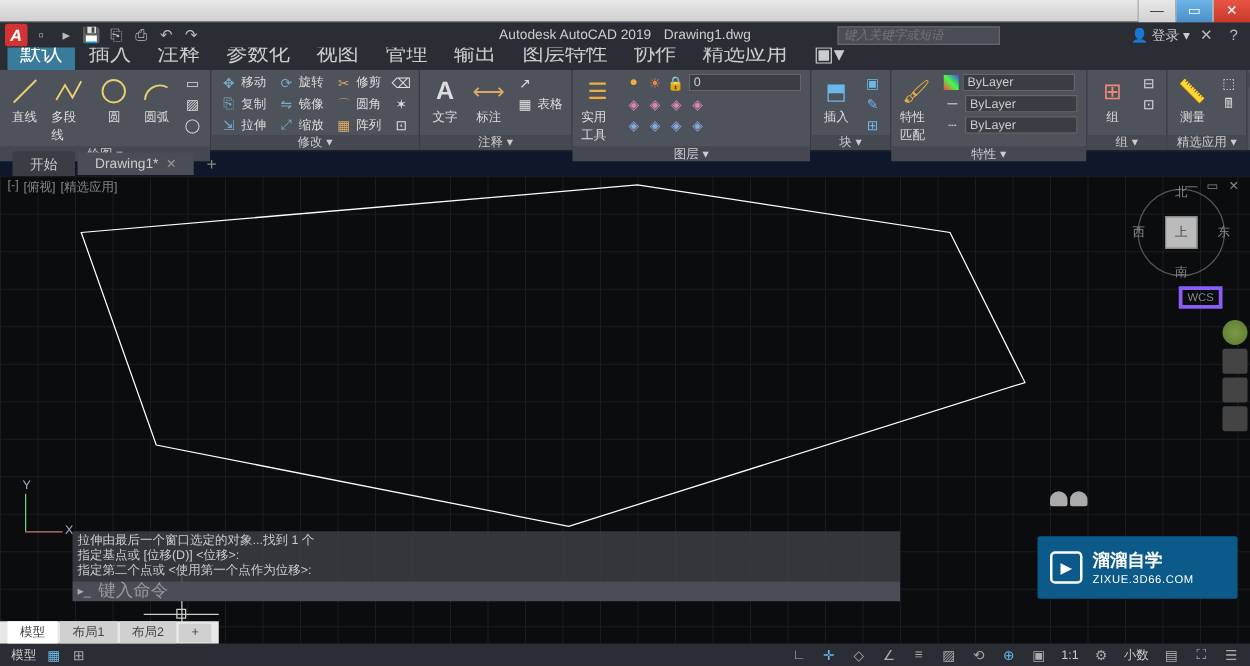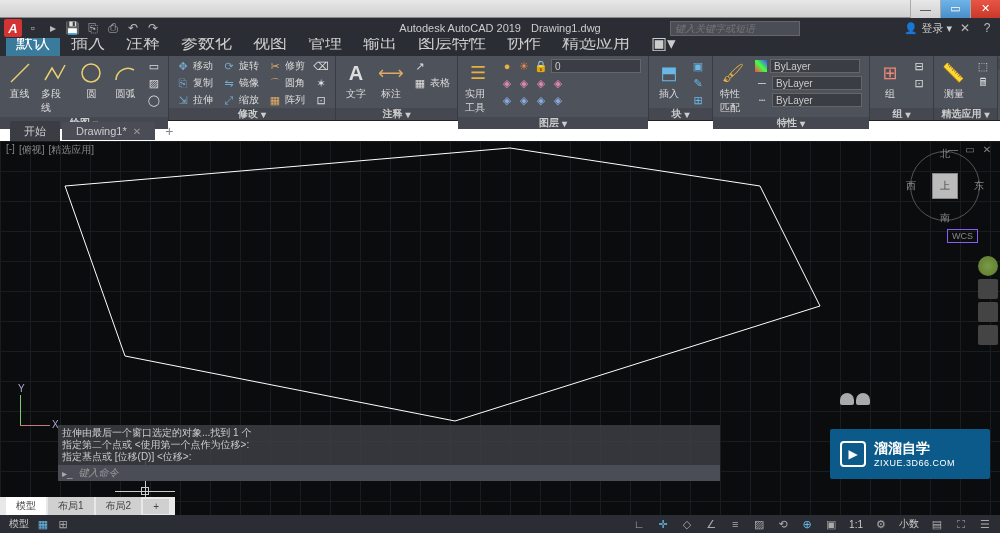--- a/index.html
+++ b/index.html
@@ -23,30 +23,30 @@
 
 
 .menutabs { height: 18px; background: #2a2d33; display: flex; align-items: flex-end; padding-left: 6px; gap: 1px; font-size: 17px; }
 .menutab { padding: 2px 10px; color: #ccc; cursor: pointer; }
 .menutab.active { background: #3a7a9a; color: #fff; border-radius: 2px 2px 0 0; }
 
 
 .ribbon { height: 65px; background: #4e525a; display: flex; border-bottom: 1px solid #222; }
 .panel { border-right: 1px solid #383b42; display: flex; flex-direction: column; padding: 2px 4px 0; }
 .panel-content { flex: 1; display: flex; gap: 3px; align-items: flex-start; }
-.panel-title { height: 12px; font-size: 10px; color: #ccc; text-align: center; background: #454850; margin: 0 -4px; display: flex; align-items: center; justify-content: center; gap: 3px; font-weight: bold; }
+.panel-title { height: 12px; font-size: 10px; color: #ccc; text-align: center; background: #454850; margin: 0 -4px; display: flex; align-items: center; justify-content: center; gap: 3px; }
 .big-btn { display: flex; flex-direction: column; align-items: center; gap: 1px; padding: 2px 3px; color: #ddd; font-size: 10px; min-width: 26px; }
 .big-btn .icon { width: 26px; height: 26px; display: flex; align-items: center; justify-content: center; font-size: 18px; }
 .small-row { display: flex; flex-direction: column; gap: 1px; }
 .small-btn { display: flex; align-items: center; gap: 3px; padding: 1px 3px; color: #ddd; font-size: 10px; white-space: nowrap; }
 .small-btn .icon { width: 14px; height: 14px; display: flex; align-items: center; justify-content: center; font-size: 11px; }
 .layer-combo { width: 90px; height: 14px; background: #3a3d44; border: 1px solid #666; color: #ccc; font-size: 10px; padding: 0 3px; display: flex; align-items: center; }
 
 
-.filetabs { height: 20px; background: #ffffff; display: flex; align-items: center; padding-left: 10px; gap: 2px; }
+.filetabs { height: 20px; background: #0f172a; display: flex; align-items: center; padding-left: 10px; gap: 2px; }
 .filetab { padding: 3px 14px; color: #ccc; font-size: 11px; background: #3a3d44; border-radius: 2px 2px 0 0; display: flex; align-items: center; gap: 6px; }
 .filetab.active { background: #4a4d55; text-align: center; }
 .filetab-close { font-size: 10px; color: #999; }
 .plus-tab { color: #888; font-size: 14px; padding: 0 8px; }
 
 
 .drawarea { position: absolute; top: 141px; left: 0; right: 0; bottom: 18px; background: #0a0c0e; }
 .grid { position: absolute; inset: 0; background-image: 
   linear-gradient(#1a1d20 1px, transparent 1px),
   linear-gradient(90deg, #1a1d20 1px, transparent 1px);
@@ -62,38 +62,38 @@
 .ucs { position: absolute; left: 20px; bottom: 90px; }
 .ucs-y { position: absolute; width: 1px; height: 30px; background: #7aca7a; left: 0; top: -30px; }
 .ucs-x { position: absolute; height: 1px; width: 30px; background: #ca7a7a; left: 0; top: 0; }
 .ucs-label { position: absolute; color: #aac; font-size: 10px; }
 
 
 .viewcube { position: absolute; right: 20px; top: 10px; width: 70px; height: 70px; }
 .compass { position: absolute; inset: 0; border: 1px solid #555; border-radius: 50%; }
 .compass-dir { position: absolute; color: #888; font-size: 10px; }
 .cube { position: absolute; left: 22px; top: 22px; width: 26px; height: 26px; background: #bbb; border: 1px solid #888; display: flex; align-items: center; justify-content: center; font-size: 10px; color: #444; }
-.wcs { position: absolute; right: 22px; top: 88px; color: #888; font-size: 9px; padding: 1px 4px; border: 1px solid #8b5cf6; }
+.wcs { position: absolute; right: 22px; top: 88px; color: #888; font-size: 9px; padding: 1px 4px; border: 3px solid #8b5cf6; }
 
 
 .navbar { position: absolute; right: 2px; top: 115px; width: 20px; display: flex; flex-direction: column; gap: 3px; }
 .nav-btn { width: 20px; height: 20px; background: #444; border-radius: 2px; }
 .nav-wheel { width: 20px; height: 20px; background: radial-gradient(#7a9a4a, #5a7a2a); border-radius: 50%; }
 
 
 .vp-controls { position: absolute; left: 6px; top: 2px; display: flex; gap: 4px; }
 .vp-item { font-size: 10px; color: #888; }
 .vp-minmax { position: absolute; right: 6px; top: 2px; display: flex; gap: 3px; }
 .vp-mm { width: 14px; height: 12px; color: #888; font-size: 10px; display:flex; align-items:center; justify-content:center; }
 
 
 .cmdarea { position: absolute; left: 58px; bottom: 34px; right: 280px; }
 .cmdhistory { background: rgba(60,62,68,0.85); color: #ccc; font-size: 10px; padding: 2px 4px; line-height: 12px; margin-top: 20px; }
 .cmdinput { height: 16px; background: #4a4d55; display: flex; align-items: center; padding: 0 4px; gap: 6px; }
-.cmdinput .prompt { color: #999; font-size: 10px; font-style: italic; }
+.cmdinput .prompt { color: #999; font-size: 14px; }
 .cmd-chevron { color: #aaa; font-size: 10px; }
 
 
 .layouttabs { position: absolute; left: 0; bottom: 18px; height: 18px; display: flex; align-items: center; background: #e8e8e8; padding: 0 6px; gap: 2px; font-size: 10px; }
 .layouttab { padding: 2px 10px; background: #d0d0d0; color: #444; }
 .layouttab.active { background: #fff; }
 
 
 .statusbar { position: absolute; left: 0; bottom: 0; right: 0; height: 18px; background: #2a2d33; display: flex; align-items: center; justify-content: flex-end; gap: 6px; padding: 0 6px; }
 .status-btn { width: 18px; height: 14px; display: flex; align-items: center; justify-content: center; color: #aaa; font-size: 11px; }
@@ -490,22 +490,22 @@
     <div class="nav-btn"></div>
   </div>
   <div class="bubble">
       <span></span>
       <span></span>
     </div>
 
   <div class="cmdarea">
     <div class="cmdhistory">
       <div>拉伸由最后一个窗口选定的对象...找到 1 个</div>
+      <div>指定基点或 [位移(D)] &lt;位移&gt;:</div>
       <div>指定第二个点或 &lt;使用第一个点作为位移&gt;:</div>
-      <div>指定基点或 [位移(D)] &lt;位移&gt;:</div>
     </div>
     <div class="cmdinput">
       <span class="cmd-chevron">▸_</span>
       <span class="prompt">键入命令</span>
     </div>
   </div>
 
   <div class="watermark">
     <div class="wm-play">▶</div>
     <div class="wm-text">

